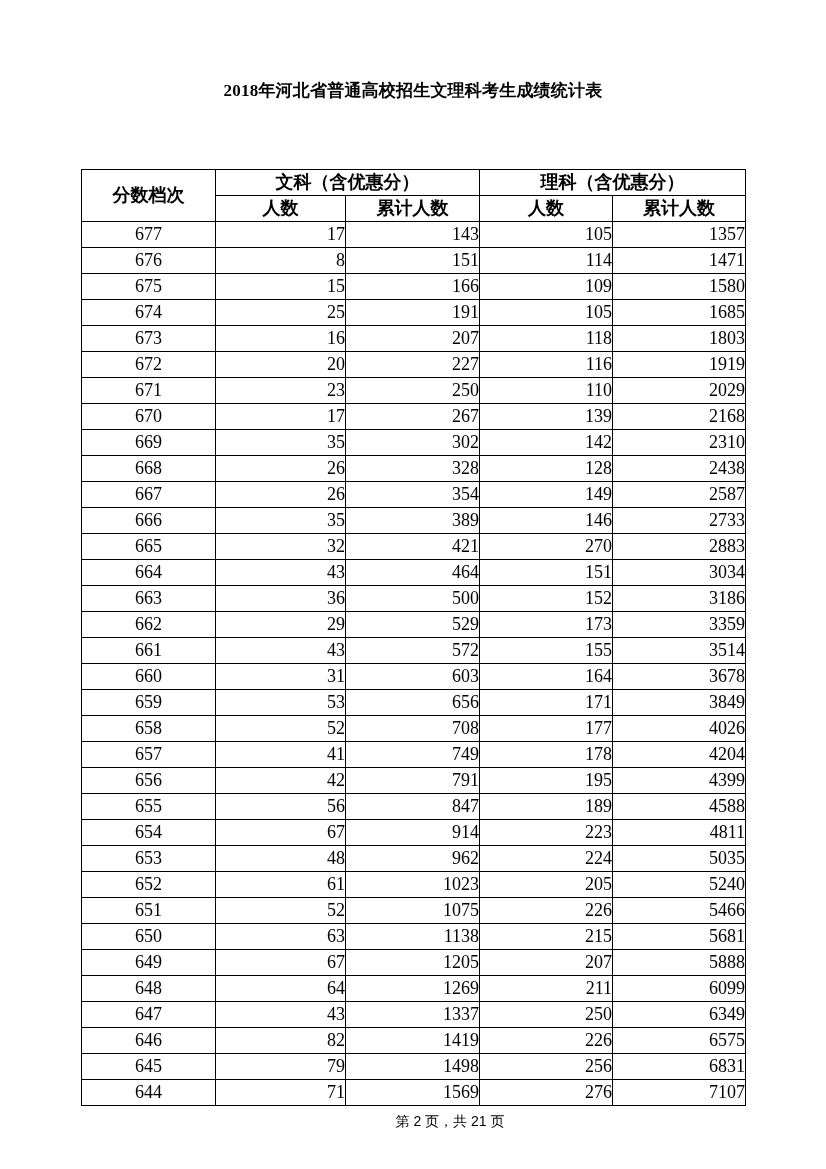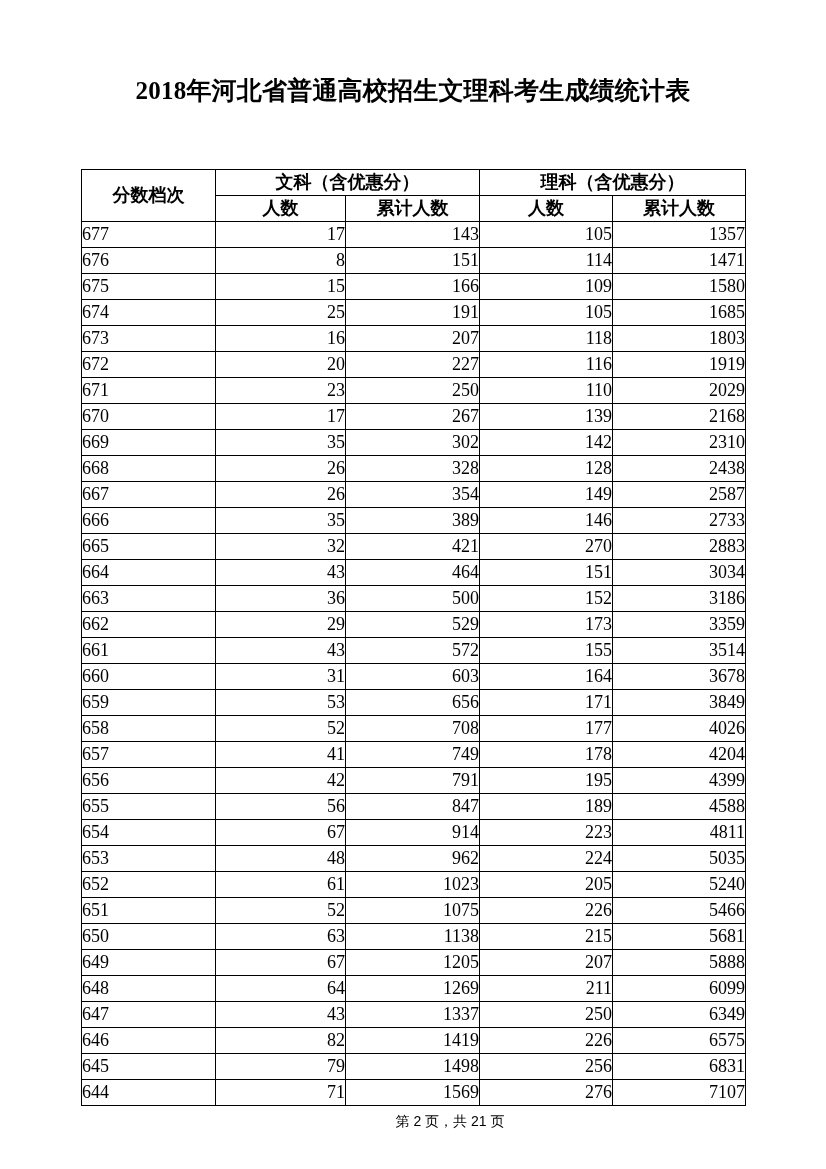--- a/index.html
+++ b/index.html
@@ -20,21 +20,21 @@
     height: 1169px;
     position: relative;
     box-sizing: border-box;
   }
   .doc-title {
     position: absolute;
     left: 0;
     top: 74px;
     width: 826px;
     text-align: center;
-    font-size: 25px;
+    font-size: 17px;
     font-weight: bold;
     letter-spacing: 0.2px;
     font-family: "Liberation Serif", "DejaVu Serif", serif;
     line-height: 34px;
     white-space: nowrap;
   }
   .table-wrap {
     position: absolute;
     left: 81px;
     top: 127px;
@@ -73,21 +73,21 @@
   th.sub-head {
     height: 27px;
     line-height: 27px;
   }
   col.c-score { width: 134px; }
   col.c-wk-n  { width: 130px; }
   col.c-wk-c  { width: 134px; }
   col.c-lk-n  { width: 133px; }
   col.c-lk-c  { width: 133px; }
   td.score-cell {
-    text-align: left;
+    text-align: center;
     font-size: 18px;
   }
   td.num-cell {
     text-align: right;
     padding-right: 7px;
     font-size: 18px;
   }
   .footer {
     position: absolute;
     left: 0;

